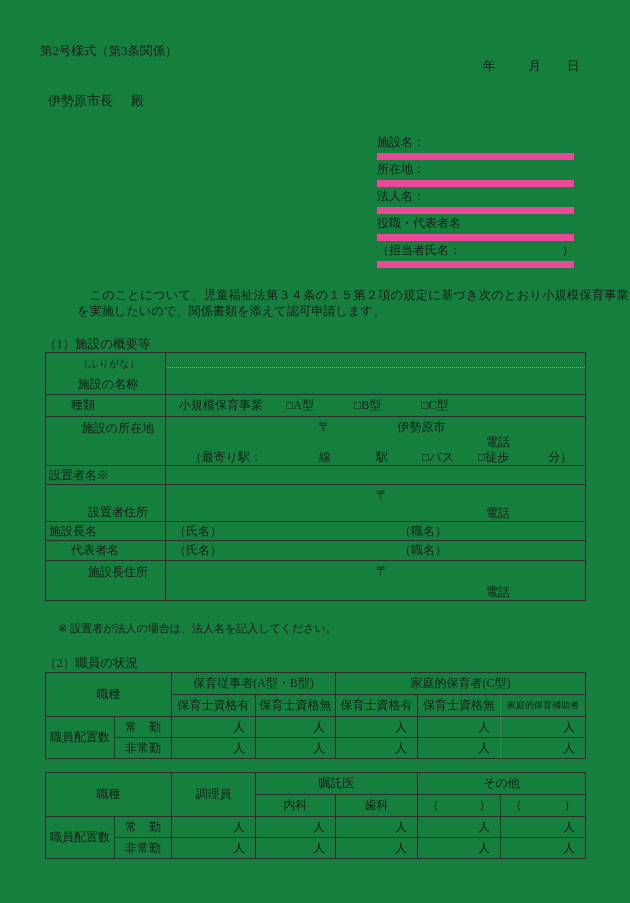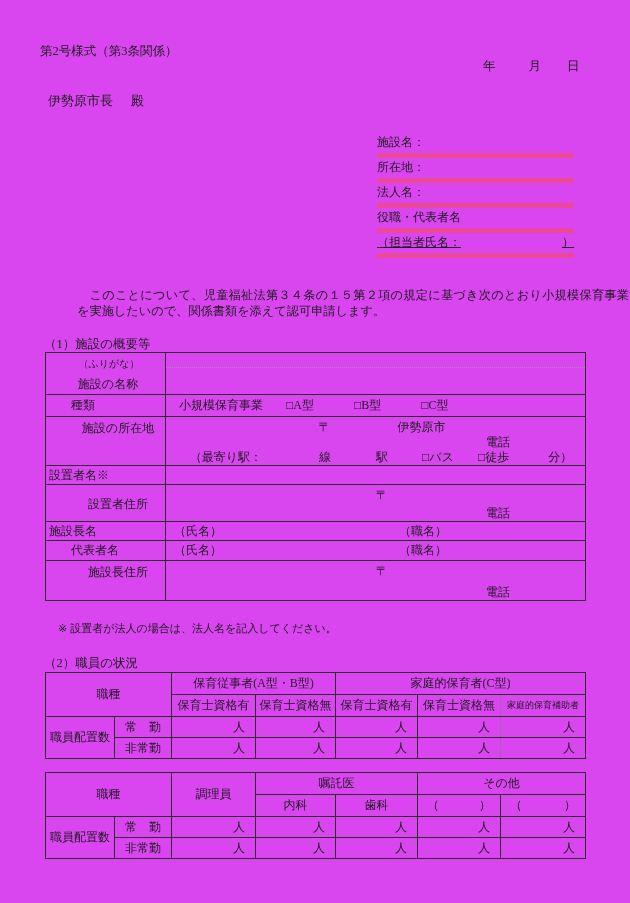--- a/index.html
+++ b/index.html
@@ -1,34 +1,34 @@
 <!DOCTYPE html>
 <html><head>
 <meta charset="utf-8">
 <style>
   html,body{margin:0;padding:0;background:#e8e8e8;}
   #page{
     position:relative;width:630px;height:903px;margin:0 auto;
-    background:#d946ef;color:#1b1b1b;overflow:hidden;
+    background:#15803d;color:#1b1b1b;overflow:hidden;
     font-family:"Liberation Serif","DejaVu Serif",serif;font-size:12px;
   }
   .abs{position:absolute;}
   .gothic{font-family:"Liberation Sans","DejaVu Sans",sans-serif;}
 
   
   #form-number{left:40px;top:43px;font-size:12.5px;}
   #date-line{left:483px;top:58px;font-size:12.5px;}
   #date-line .m{margin-left:33px;} #date-line .d{margin-left:26px;}
   #addressee{left:48px;top:92px;font-size:13px;}
   #addressee .hono{margin-left:18px;}
 
   
   #applicant{left:377px;top:133px;width:197px;}
-  .app-row{height:20px;line-height:19px;border-bottom:5px solid #ec4899;font-size:12px;white-space:nowrap;}
-  .app-row.between{display:flex;justify-content:space-between;text-decoration:underline;}
+  .app-row{height:20px;line-height:19px;border-bottom:7px solid #ec4899;font-size:12px;white-space:nowrap;}
+  .app-row.between{display:flex;justify-content:space-between;}
 
   
   #doc-title{left:0;right:0;top:243px;text-align:center;font-size:15px;font-weight:bold;letter-spacing:1px;}
   #body-par{left:40px;top:287px;width:552px;font-size:12.2px;line-height:16px;text-align:justify;margin-left:37px;}
 
   
   .sec-head{font-size:12.5px;}
   #sec1-head{left:44px;top:336px;}
   #sec2-head{left:44px;top:655px;}
 
@@ -131,21 +131,21 @@
         <div class="line">
           <span>（最寄り駅：</span><span class="st-line">線</span><span class="st-sta">駅</span><span class="st-bus">□バス</span><span class="st-walk">□徒歩</span><span class="st-min">分）</span>
         </div>
       </td>
     </tr>
     <tr style="height:19px">
       <td class="lbl">設置者名※</td>
       <td></td>
     </tr>
     <tr style="height:35px">
-      <td class="lbl ind top" style="padding-top:11px">設置者住所</td>
+      <td class="lbl ind top" style="padding-top:19px">設置者住所</td>
       <td class="top" style="padding-top:3px">
         <div class="line" style="padding-left:13px">〒</div>
         <div class="line tel2">電話</div>
       </td>
     </tr>
     <tr style="height:19px">
       <td class="lbl">施設長名</td>
       <td>
         <div class="line pn1"><span>（氏名）</span><span class="pn2">（職名）</span></div>
       </td>

